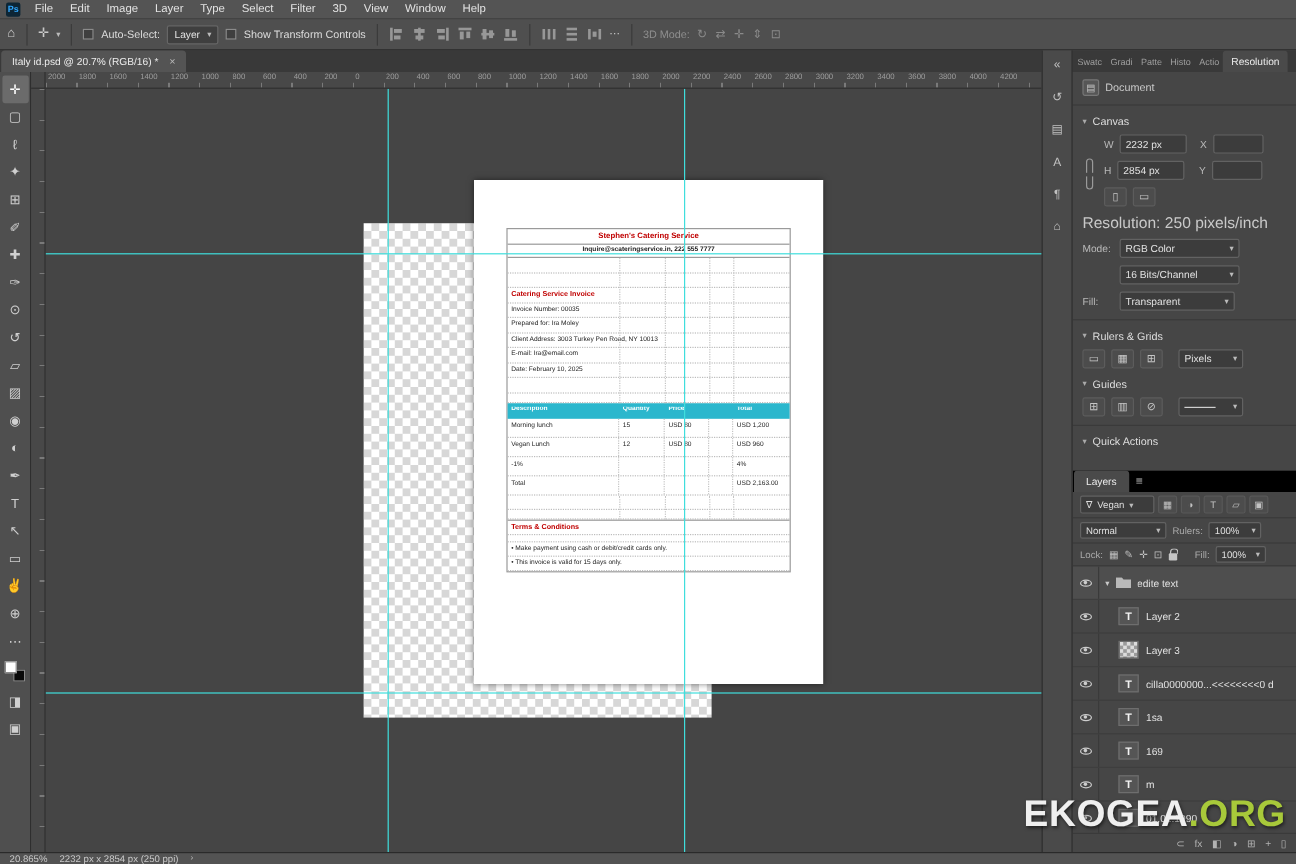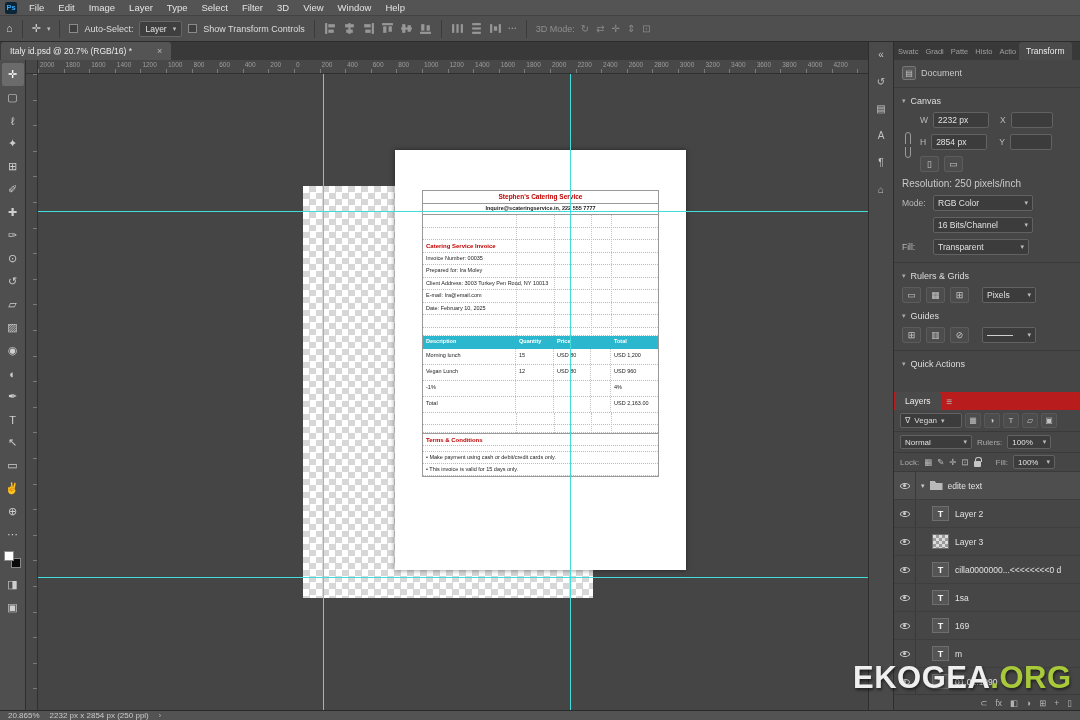--- a/index.html
+++ b/index.html
@@ -20,21 +20,21 @@
   .obicon{color:#c9c9c9;font-size:11px;line-height:1}
   .chk{width:9px;height:9px;border:1px solid #8b8b8b;background:#3f3f3f;display:inline-block;flex:0 0 auto}
   .dropdown{height:16px;background:#3f3f3f;border:1px solid #666;border-radius:2px;display:inline-flex;align-items:center;padding:0 5px;gap:6px;font-size:8.5px;color:#e2e2e2}
   .car{font-size:7px;color:#bbb}
   .ai{width:13px;height:13px;opacity:.6;flex:0 0 auto}
   .ai rect{fill:#c8c8c8}
   .m3d{display:flex;gap:7px;color:#8a8a8a;font-size:10px}
 
   
   #docktabs{left:0;top:42px;width:868px;height:18px;background:#393939;display:flex;align-items:flex-end}
-  .doctab{height:18px;background:#545454;display:flex;align-items:center;gap:25px;padding:0 9px;font-size:8.5px;color:#ececec;border-radius:3px 3px 0 0;margin-left:1px}
+  .doctab{height:18px;background:#545454;display:flex;align-items:center;gap:9px;padding:0 9px;font-size:8.5px;color:#ececec;border-radius:3px 3px 0 0;margin-left:1px}
   .closex{color:#b5b5b5;font-size:9px}
 
   
   #toolbar{left:0;top:60px;width:26px;height:650px;background:#4f4f4f;border-right:1px solid #2e2e2e;display:flex;flex-direction:column;align-items:center;padding-top:3px}
   .tool{width:22px;height:23px;display:flex;align-items:center;justify-content:center;font-size:11px;color:#cfcfcf;flex:0 0 auto}
   .tool.t-true{background:#6b6b6b;border-radius:2px;color:#fff}
   .swatches{position:relative;width:17px;height:17px;margin:5px 0;flex:0 0 auto}
   .sw-b{position:absolute;right:0;bottom:0;width:10px;height:10px;background:#0a0a0a;border:1px solid #8a8a8a}
   .sw-f{position:absolute;left:0;top:0;width:10px;height:10px;background:#fff;border:1px solid #8a8a8a}
 
@@ -90,21 +90,21 @@
   .fieldbox{height:16px;background:#3c3c3c;border:1px solid #626262;border-radius:2px;display:flex;align-items:center;padding:0 4px;font-size:8.5px;color:#e0e0e0}
   .selbox{height:16px;background:#3c3c3c;border:1px solid #626262;border-radius:2px;display:flex;align-items:center;justify-content:space-between;padding:0 4px;font-size:8.5px;color:#e0e0e0}
   .iconbtn{width:19px;height:16px;border:1px solid #5c5c5c;border-radius:2px;background:#4c4c4c;display:flex;align-items:center;justify-content:center;font-size:9px;color:#c6c6c6}
   .docicon{width:14px;height:14px;border:1px solid #777;border-radius:2px;display:flex;align-items:center;justify-content:center;font-size:8px;color:#c6c6c6;background:#565656}
   .chain{position:absolute;left:11px;top:72px;width:6px;height:26px;border:1px solid #9a9a9a;border-radius:3px}
   .chain::after{content:"";position:absolute;left:-3px;top:11px;width:10px;height:3px;background:#464646}
   .lineglyph{width:26px;height:1px;background:#cfcfcf}
 
   
   .layers{position:absolute;top:350px;left:0;right:0;bottom:0;background:#464646;display:flex;flex-direction:column;overflow:hidden}
-  .l-tabrow{height:18px;background:#b91c1c;display:flex;align-items:flex-end;justify-content:flex-start;flex:0 0 auto}
+  .l-tabrow{height:18px;background:#000000;display:flex;align-items:flex-end;justify-content:flex-start;flex:0 0 auto}
   .l-tab{background:#4a4a4a;color:#ececec;font-size:8.5px;padding:4px 10px;border-radius:3px 3px 0 0;margin-left:1px}
   .l-menu{color:#b5b5b5;font-size:10px;padding:0 6px 3px}
   .l-filter{height:22px;display:flex;align-items:center;gap:3px;padding:0 6px;border-bottom:1px solid #3a3a3a;flex:0 0 auto}
   .kindbox{width:62px;height:15px;background:#3c3c3c;border:1px solid #626262;border-radius:2px;display:flex;align-items:center;gap:4px;padding:0 4px;font-size:8px;color:#ddd}
   .fico{width:16px;height:15px;border:1px solid #585858;border-radius:2px;background:#4c4c4c;display:flex;align-items:center;justify-content:center;font-size:8px;color:#c2c2c2}
   .l-blend,.l-lock{display:flex;align-items:center;gap:5px;padding:0 6px;border-bottom:1px solid #3a3a3a;font-size:8px;color:#a9a9a9;flex:0 0 auto}
   .l-blend{height:21px}.l-lock{height:19px}
   .lockico{color:#bdbdbd;font-size:8.5px}
   .padlock{position:relative;width:7px;height:6px;background:#c6c6c6;border-radius:1px;margin-top:3px}
   .padlock::before{content:"";position:absolute;left:1px;top:-4px;width:5px;height:4px;border:1px solid #c6c6c6;border-bottom:none;border-radius:3px 3px 0 0}
@@ -416,21 +416,21 @@
   <div id="rightcol" class="abs">
     <div class="tabstrip">
       <span style="display:flex">
 
       <span class="ministab">Swatc</span>
           <span class="ministab">Gradi</span>
           <span class="ministab">Patte</span>
           <span class="ministab">Histo</span>
           <span class="ministab">Actio</span>
         </span>
-      <span class="propstab">Transform</span>
+      <span class="propstab">Resolution</span>
     </div>
 
     <div class="props">
       <div class="prow">
         <span class="docicon">▤</span>
         <span>Document</span>
       </div>
       <div class="pdivider"></div>
       <div class="sec">
         <s class="car">▾</s>
@@ -446,21 +446,21 @@
       <div class="prow" style="padding-left:26px">
         <span class="plabel">H</span>
         <span class="fieldbox" style="width:56px">2854 px</span>
         <span class="plabel" style="margin-left:7px">Y</span>
         <span class="fieldbox" style="width:42px"></span>
       </div>
       <div class="prow" style="padding-left:26px">
         <span class="iconbtn">▯</span>
         <span class="iconbtn">▭</span>
       </div>
-      <div class="prow" style="font-size:10px">
+      <div class="prow" style="font-size:13px">
         <span>Resolution: 250 pixels/inch</span>
       </div>
       <div class="prow">
         <span class="plabel" style="width:26px">Mode:</span>
         <span class="selbox" style="width:100px">
           <span>RGB Color</span>
             <s class="car">▾</s>
         </span>
       </div>
       <div class="prow" style="padding-left:39px">

